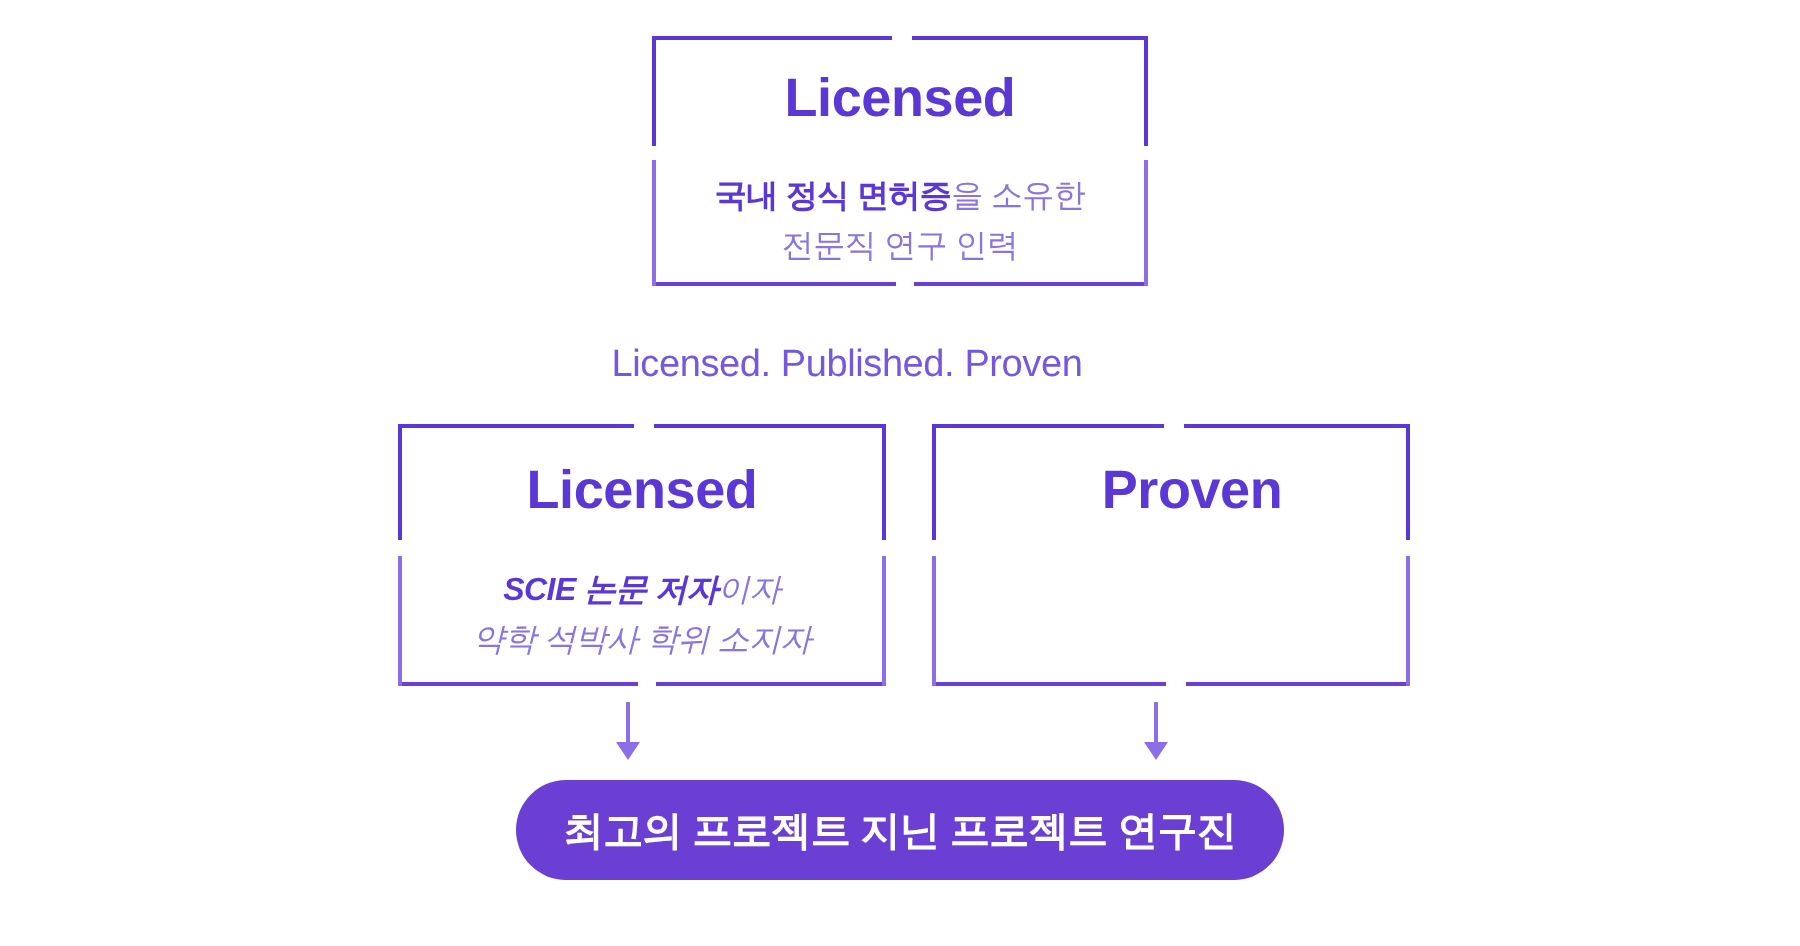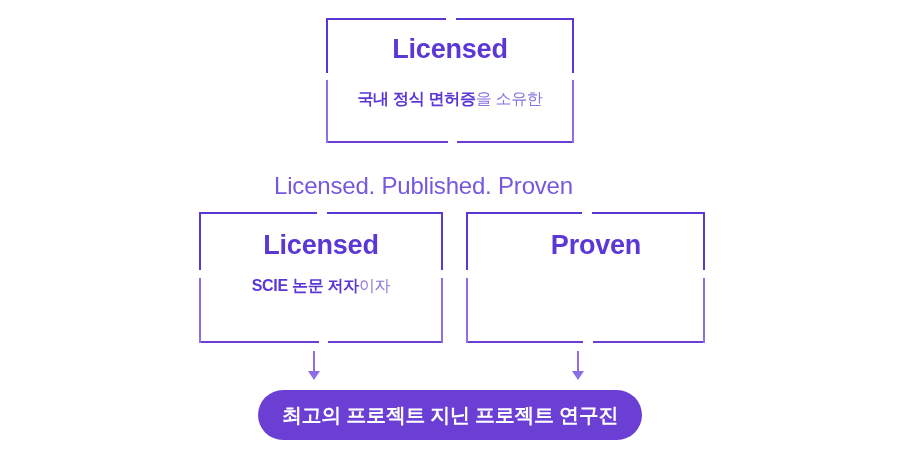--- a/index.html
+++ b/index.html
@@ -71,21 +71,21 @@
     font-weight: bold;
     color: #5b37d6;
   }
 
   
   .tagline {
     position: absolute;
     left: 0;
     right: 0;
     text-align: center;
-    font-size: 24px;
+    font-size: 19px;
     color: #7558dd;
     letter-spacing: -0.2px;
   }
 
   
   .arrow {
     position: absolute;
     width: 14px;
     height: 30px;
   }
@@ -141,43 +141,45 @@
 
     <div class="edge v v-top" style="right:0; top:0;  height:55px;"></div>
     <div class="edge v v-bottom" style="right:0; top:62px; height:63px;"></div>
 
     <div class="box-inner" style="top:17px;">
       <div class="box-title">Licensed</div>
     </div>
     <div class="box-inner" style="top:69px;">
       <div class="box-sub">
         <div><b>국내 정식 면허증</b><span>을 소유한</span></div>
+        <div>전문직 연구 인력</div>
       </div>
     </div>
   </div>
 
   <div class="tagline" style="top:172px;">Licensed. Published. Proven</div>
 
   <div class="bracket-box" id="card-published" style="left:199px; top:212px; width:244px; height:131px;">
 
     <div class="edge h h-top" style="left:0;   top:0; width:118px;"></div>
     <div class="edge h h-top" style="left:128px; top:0; width:116px;"></div>
     <div class="edge h h-bottom" style="left:0;   bottom:0; width:120px;"></div>
     <div class="edge h h-bottom" style="left:129px; bottom:0; width:115px;"></div>
     <div class="edge v v-top" style="left:0; top:0;  height:58px;"></div>
     <div class="edge v v-bottom" style="left:0; top:66px; height:65px;"></div>
     <div class="edge v v-top" style="right:0; top:0;  height:58px;"></div>
     <div class="edge v v-bottom" style="right:0; top:66px; height:65px;"></div>
 
     <div class="box-inner" style="top:19px;">
       <div class="box-title">Licensed</div>
     </div>
-    <div class="box-inner" style="top:62px;">
+    <div class="box-inner" style="top:72px;font-style:italic;">
       <div class="box-sub">
         <div><b>SCIE 논문 저자</b><span>이자</span></div>
+        <div>약학 석박사 학위 소지자</div>
       </div>
     </div>
   </div>
 
   <div class="bracket-box" id="card-proven" style="left:466px; top:212px; width:239px; height:131px;">
 
     <div class="edge h h-top" style="left:0;   top:0; width:116px;"></div>
     <div class="edge h h-top" style="left:126px; top:0; width:113px;"></div>
     <div class="edge h h-bottom" style="left:0;   bottom:0; width:117px;"></div>
     <div class="edge h h-bottom" style="left:127px; bottom:0; width:112px;"></div>

